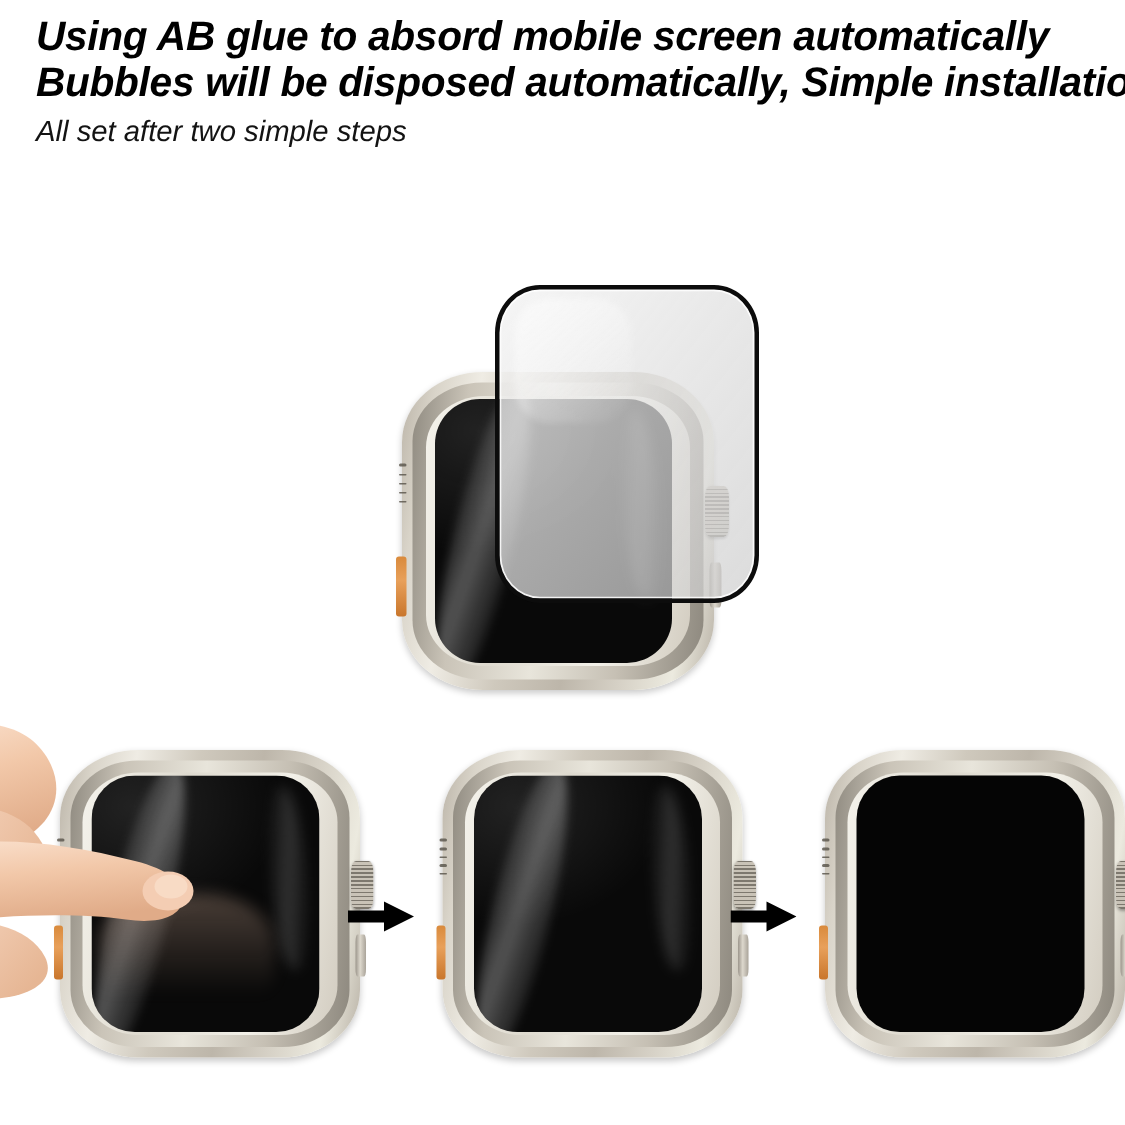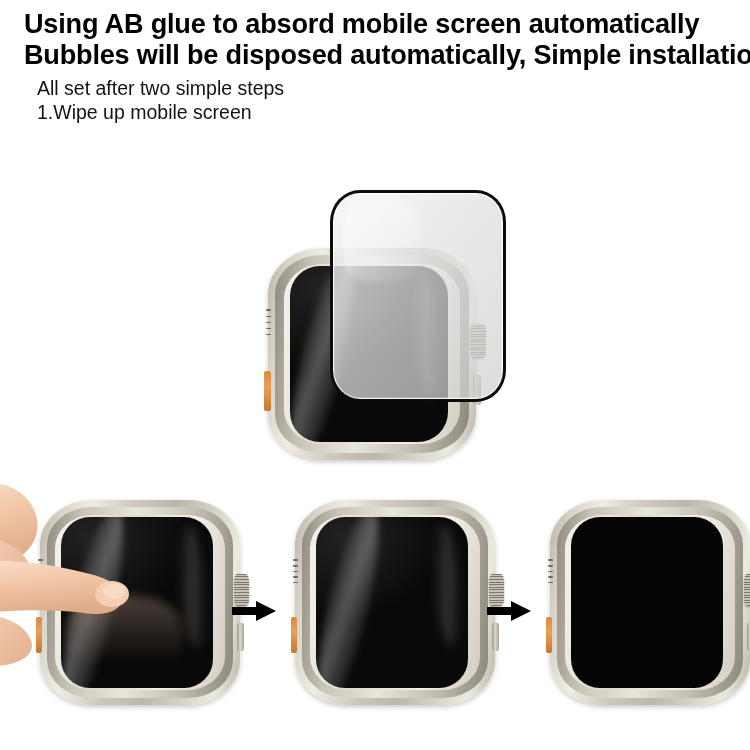--- a/index.html
+++ b/index.html
@@ -1,28 +1,28 @@
 <!DOCTYPE html>
 <html><head>
 <meta charset="utf-8">
 <style>
   html,body{margin:0;padding:0;}
   body{
     width:750px;height:750px;background:#ffffff;overflow:hidden;position:relative;
     font-family:"Liberation Sans","DejaVu Sans",sans-serif;color:#111;
   }
-  #page{position:relative;width:750px;height:750px;}
+  #page{position:relative;width:750px;height:750px;font-style:italic;}
 
   
   .headlines{position:absolute;left:24px;top:8px;width:716px;}
   .hl{
     font-weight:bold;font-size:27.5px;line-height:31px;letter-spacing:-0.2px;
     white-space:nowrap;transform:scaleX(0.985);transform-origin:left center;color:#000;
   }
-  .body-lines{position:absolute;left:24px;top:77px;width:700px;margin-left:13px;}
+  .body-lines{position:absolute;left:24px;top:77px;width:700px;}
   .bl{font-size:19.5px;line-height:23.5px;white-space:nowrap;color:#131313;}
 
   
   .watch{position:absolute;}
   .frame{
     position:absolute;inset:0;border-radius:26%/22%;
     background:
       linear-gradient(100deg,#b9b2a6 0%,#d9d4c9 10%,#efece4 22%,#cfc9bd 40%,
                       #bdb6aa 58%,#d6d1c6 74%,#eceadf 88%,#b5aea2 100%);
     box-shadow:0 2px 5px rgba(0,0,0,.22);
@@ -124,21 +124,20 @@
 
 <div id="page">
 
   <div class="headlines">
     <div class="hl">Using AB glue to absord mobile screen automatically</div>
     <div class="hl">Bubbles will be disposed automatically, Simple installation</div>
   </div>
 
   <div class="body-lines">
     <div class="bl">All set after two simple steps</div>
-    <div class="bl">1.Wipe up mobile screen</div>
   </div>
 
   <div class="watch" id="hero-watch">
     <div class="frame"></div>
     <div class="frame-inner"></div>
     <div class="screen gloss">
       <div class="gloss-streak"></div>
       <div class="gloss-streak2"></div>
     </div>
     <div class="crown"></div>

